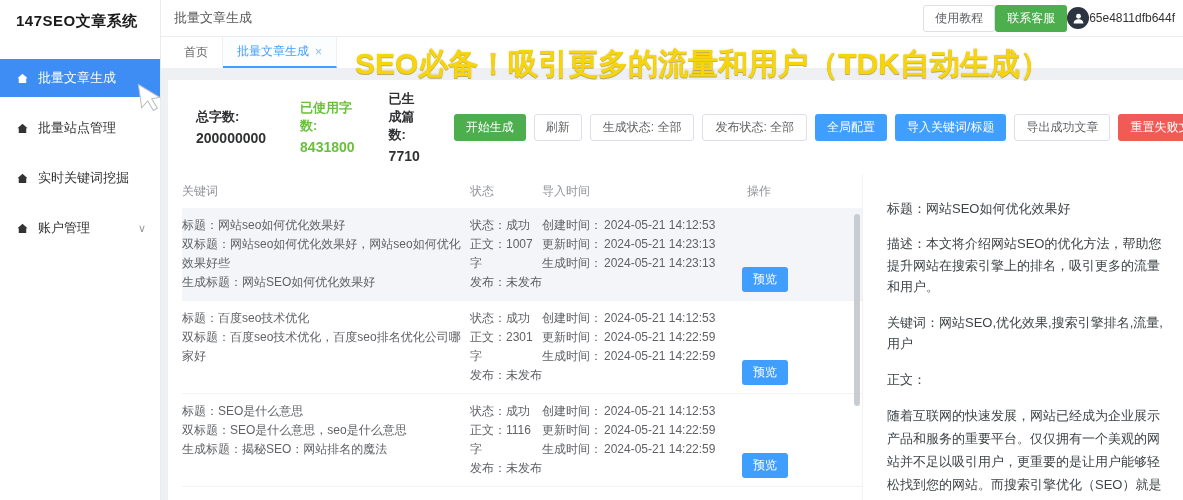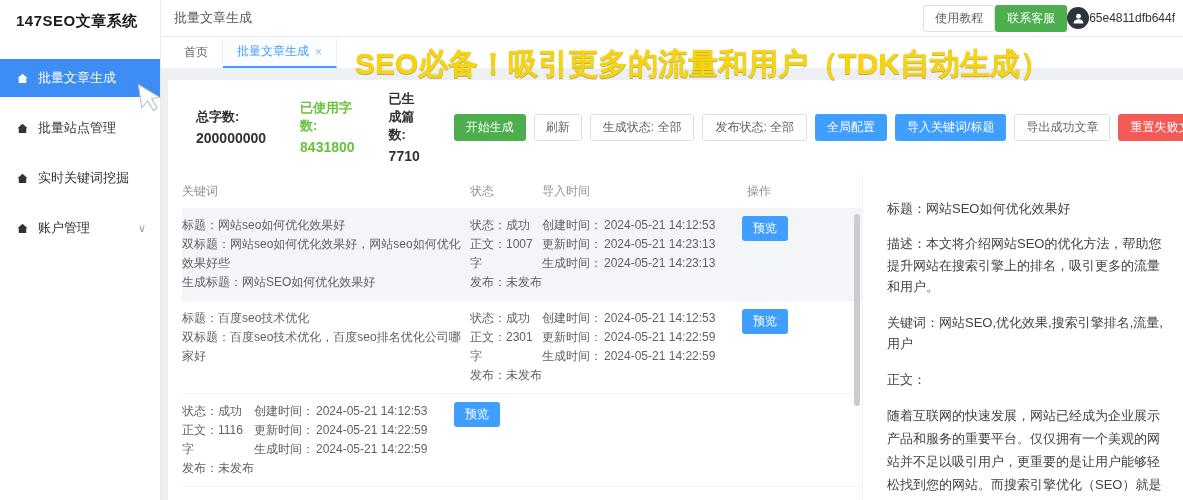--- a/index.html
+++ b/index.html
@@ -42,21 +42,21 @@
   .sel{border:1px solid #dcdfe6;background:#fff;color:#606266;font-size:12px;padding:4px 12px;border-radius:3px;cursor:pointer;white-space:nowrap;}
   .push{margin-left:auto;}
   
   .split{display:flex;height:calc(100% - 58px);}
   .table-area{width:694px;position:relative;padding-left:14px;box-sizing:border-box;}
   .thead{display:flex;color:#909399;font-size:12px;padding:9px 0 8px;}
   .h-kw{width:288px;}.h-st{width:72px;}.h-time{width:190px;}.h-op{width:100px;padding-left:15px;box-sizing:border-box;}
   .trow{display:flex;padding:8px 0;font-size:12px;color:#606266;line-height:19px;border-bottom:1px solid #f1f3f5;}
   .trow.hl{background:#f3f5f8;}
   .c-kw{width:288px;}.c-st{width:72px;}.c-time{width:190px;}
-  .c-op{width:100px;display:flex;align-items:flex-start;padding-left:10px;box-sizing:border-box;}
+  .c-op{width:100px;display:flex;align-items:flex-end;padding-left:10px;box-sizing:border-box;}
   .tl{display:inline-block;min-width:62px;}
   .pv{background:#409eff;border:none;color:#fff;font-size:12px;padding:4px 11px;border-radius:3px;cursor:pointer;}
   .vscroll{position:absolute;right:2px;top:40px;width:6px;height:192px;background:#c9cdd2;border-radius:3px;cursor:pointer;}
   
   .preview{flex:1;border-left:1px solid #f2f2f2;padding:24px 14px 0 24px;font-size:13px;color:#3f4447;box-sizing:border-box;overflow:hidden;}
   .pline{margin-bottom:14px;line-height:1.65;}
   .pbody{margin-top:2px;line-height:1.78;margin-bottom:8px;}
 </style>
 </head>
 <body>
@@ -197,20 +197,25 @@
        <div class="c-time">
          <div><span class="tl">创建时间：</span>2024-05-21 14:12:53</div>
          <div><span class="tl">更新时间：</span>2024-05-21 14:22:59</div>
          <div><span class="tl">生成时间：</span>2024-05-21 14:22:59</div>
        </div>
        <div class="c-op">
          <button class="pv">预览</button>
        </div>
      </div>
                 <div class="trow">
+       <div class="c-kw">
+         <div>标题：SEO是什么意思</div>
+         <div>双标题：SEO是什么意思，seo是什么意思</div>
+         <div>生成标题：揭秘SEO：网站排名的魔法</div>
+       </div>
        <div class="c-st">
          <div>状态：成功</div>
          <div>正文：1116字</div>
          <div>发布：未发布</div>
        </div>
        <div class="c-time">
          <div><span class="tl">创建时间：</span>2024-05-21 14:12:53</div>
          <div><span class="tl">更新时间：</span>2024-05-21 14:22:59</div>
          <div><span class="tl">生成时间：</span>2024-05-21 14:22:59</div>
        </div>

